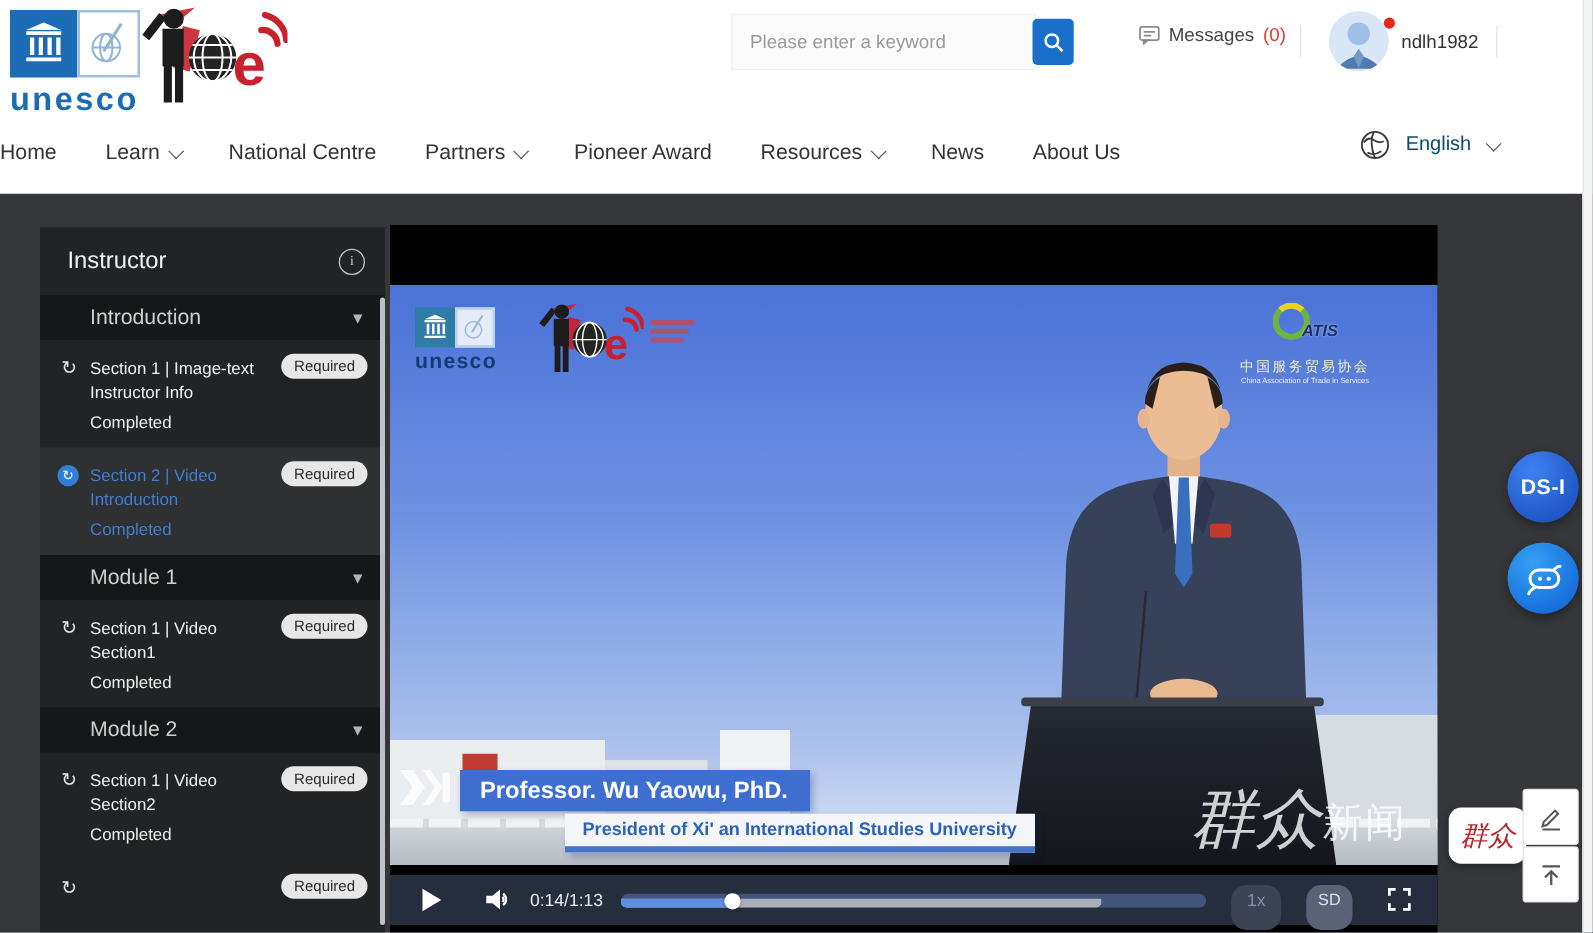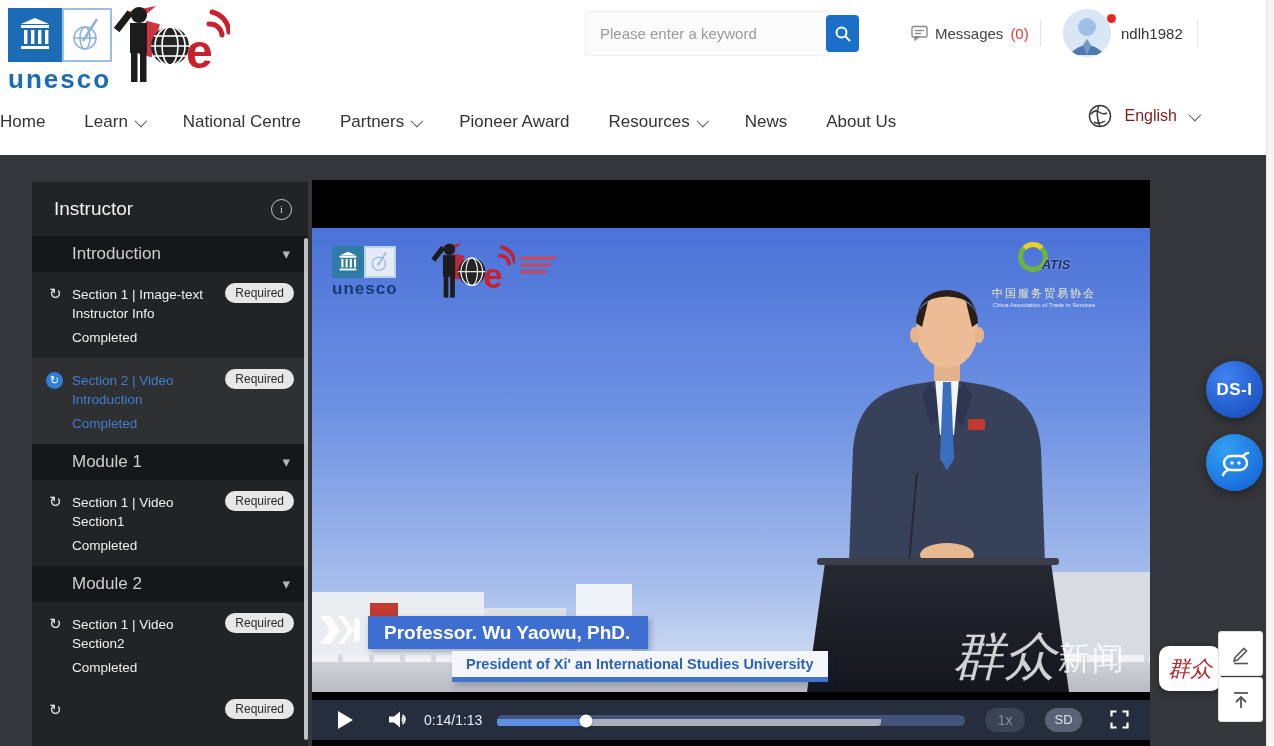--- a/index.html
+++ b/index.html
@@ -17,34 +17,34 @@
   .unesco-box2{width:46px;height:50px;background:#fff;border:2px solid #9dc0de;display:flex;align-items:center;justify-content:center;}
   .unesco-word{font-size:26px;font-weight:bold;color:#1b6cb5;letter-spacing:2px;margin-top:2px;}
   .iioe-logo{position:absolute;left:112px;top:2px;}
 
   .search-input{position:absolute;left:585px;top:11px;width:244px;height:45px;border:1px solid #efefef;
     background:#fbfbfb;font-size:15px;color:#555;padding:0 14px;outline:none;box-sizing:border-box;}
   .search-input::placeholder{color:#9a9a9a;}
   .search-btn{position:absolute;left:826px;top:15px;width:33px;height:37px;background:#1a6fc9;border:none;
     border-radius:4px;display:flex;align-items:center;justify-content:center;cursor:pointer;}
 
-  .messages{position:absolute;left:911px;top:20px;height:26px;display:flex;align-items:center;gap:7px;cursor:pointer;}
+  .messages{position:absolute;left:911px;top:20px;height:26px;display:flex;gap:7px;cursor:pointer;}
   .messages-label{font-size:15px;color:#454545;}
   .messages-count{font-size:15px;color:#e03a34;}
   .hdr-divider{position:absolute;top:20px;width:1px;height:26px;background:#e3e3e3;}
   .avatar{position:absolute;left:1063px;top:9px;width:48px;height:48px;border-radius:50%;overflow:hidden;cursor:pointer;background:#dae7f5;}
   .notif-dot{position:absolute;left:1107px;top:14px;width:9px;height:9px;border-radius:50%;background:#e8271c;}
   .username{position:absolute;left:1121px;top:25px;font-size:15px;color:#333;cursor:pointer;}
 
   
   .nav{position:absolute;left:0;top:90px;width:1274px;height:64px;display:flex;align-items:center;gap:39px;}
   .nav-item{font-size:17px;color:#333;display:flex;align-items:center;gap:7px;cursor:pointer;white-space:nowrap;}
   .chev{width:8px;height:8px;border-right:1.6px solid #555;border-bottom:1.6px solid #555;transform:rotate(45deg) translateY(-2px);}
   .lang{position:absolute;right:76px;top:90px;height:52px;display:flex;align-items:center;gap:12px;cursor:pointer;}
-  .lang-label{font-size:16px;color:#7f1d1d;}
+  .lang-label{font-size:16px;color:#0c4a6e;}
 
   
   .dark-area{position:absolute;left:0;top:155px;width:1266px;height:591px;background:#343639;}
 
   
   .sidebar{position:absolute;left:32px;top:182px;width:276px;height:564px;background:#222324;overflow:hidden;}
   .cat-header{height:54px;display:flex;align-items:center;justify-content:space-between;padding:0 16px 0 22px;}
   .cat-title{font-size:19px;color:#f2f2f2;}
   .info-icon{width:19px;height:19px;border:1.5px solid #c9c9c9;border-radius:50%;color:#c9c9c9;
     font-size:11px;font-family:"Liberation Serif",serif;display:flex;align-items:center;justify-content:center;cursor:pointer;}
@@ -112,21 +112,21 @@
   .controls{position:absolute;left:0;top:520px;width:838px;height:40px;background:#262d3d;}
   .play-btn{position:absolute;left:26px;top:11px;width:0;height:0;cursor:pointer;
     border-left:15px solid #fff;border-top:9px solid transparent;border-bottom:9px solid transparent;}
   .vol-btn{position:absolute;left:76px;top:10px;cursor:pointer;}
   .time{position:absolute;left:112px;top:0;height:40px;line-height:40px;font-size:14px;color:#e9edf4;}
   .track{position:absolute;left:185px;top:15px;width:468px;height:11px;border-radius:6px;background:#43547a;cursor:pointer;}
   .buffered{position:absolute;left:0;bottom:0;height:7px;background:#a9b0ba;border-radius:0 0 4px 4px;}
   .played{position:absolute;left:0;bottom:0;height:7px;background:#5c8ee4;border-radius:0 0 4px 4px;}
   .thumb{position:absolute;top:50%;width:13px;height:13px;border-radius:50%;background:#fff;
     transform:translate(-50%,-50%);box-shadow:0 0 3px rgba(0,0,0,.4);cursor:pointer;}
-  .pill{position:absolute;top:8px;height:24px;border-radius:12px;text-align:center;line-height:24px;cursor:pointer;}
+  .pill{position:absolute;top:8px;height:36px;border-radius:12px;text-align:center;line-height:24px;cursor:pointer;}
   .pill-speed{left:673px;width:40px;background:#3b4354;color:#848fa3;font-size:14px;}
   .pill-quality{left:733px;width:37px;background:#5a6375;color:#dde2ea;font-size:13px;}
   .fs-btn{position:absolute;left:798px;top:10px;cursor:pointer;}
 
   
   .fab{position:absolute;width:57px;height:57px;border-radius:50%;display:flex;align-items:center;
     justify-content:center;cursor:pointer;box-shadow:0 3px 8px rgba(0,0,0,.35);}
   .fab-dsi{left:1206px;top:361px;background:radial-gradient(circle at 35% 28%,#3f82f2,#1446b4);
     color:#fff;font-weight:bold;font-size:17px;letter-spacing:.5px;}
   .fab-chat{left:1206px;top:434px;background:radial-gradient(circle at 35% 28%,#33a0f4,#0f5dd2);}

